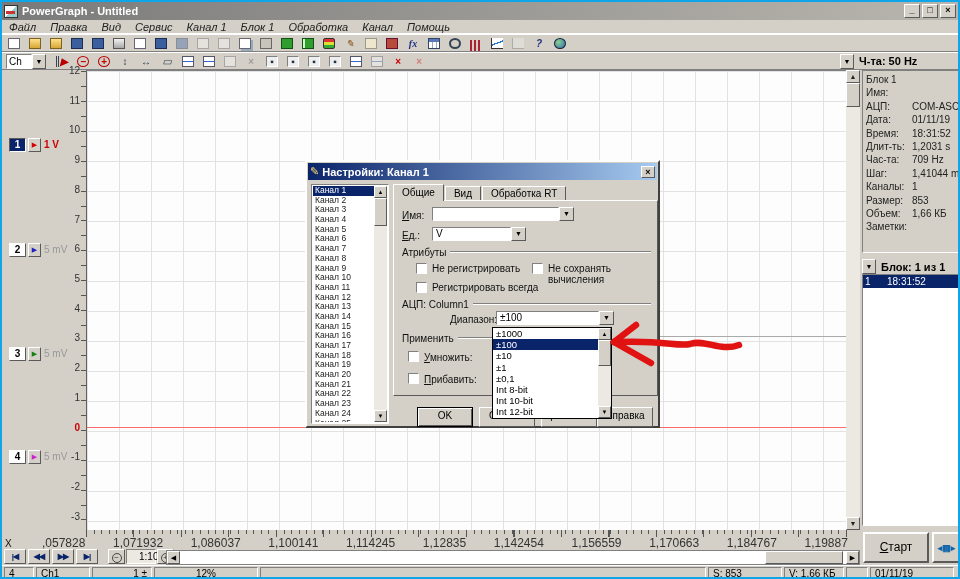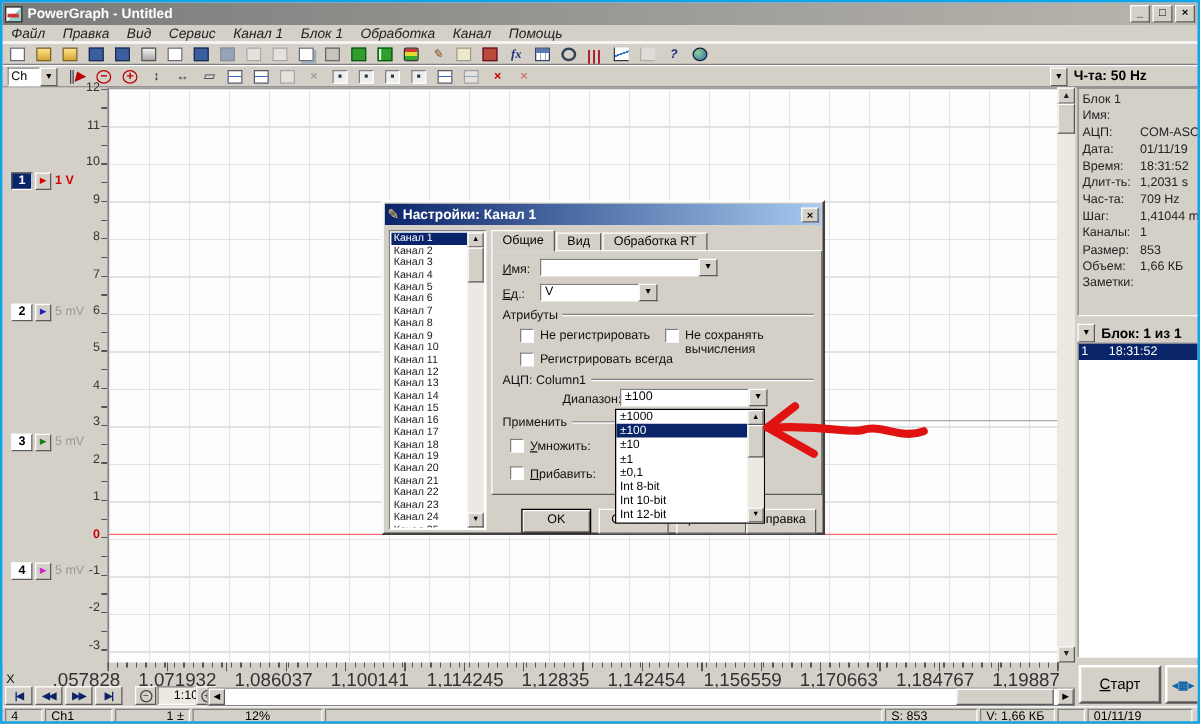--- a/index.html
+++ b/index.html
@@ -114,21 +114,21 @@
   #blocklist{position:absolute;left:2px;top:204px;width:98px;height:252px;}
   .blockrow{display:flex;height:13px;line-height:13px;font-size:10px;padding:0 2px;}
   .blockrow.sel{background:#0a246a;color:#fff;}
   .blockrow .bnum{width:22px;}
   
   #xticks-minor{position:absolute;left:84px;top:528px;width:761px;height:4px;
     background:repeating-linear-gradient(90deg,#555 0 1px,transparent 1px 7.6px);}
   #xticks-major{position:absolute;left:84px;top:528px;width:761px;height:7px;
     background:repeating-linear-gradient(90deg,#555 0 1px,transparent 1px 47.5px);}
   #xlabels{position:absolute;left:40px;top:534px;width:806px;display:flex;
-    justify-content:space-between;font-size:15px;color:#333;text-align:right;}
+    justify-content:space-between;font-size:12px;color:#333;text-align:right;}
   #xtitle{position:absolute;left:3px;top:536px;font-size:10px;color:#111;}
   #navrow{position:absolute;left:0;top:546px;width:858px;height:17px;display:flex;align-items:center;}
   .navbtn{width:22px;height:15px;margin-left:2px;text-align:center;font-size:8px;line-height:13px;
     color:#0a246a;font-weight:bold;letter-spacing:-1px;}
   #zoomgrp{display:flex;align-items:center;margin-left:10px;}
   .zbtn{width:17px;height:15px;text-align:center;font-size:10px;line-height:13px;color:#333;}
   .zglyph{display:inline-block;width:10px;height:10px;border:1px solid #444;border-radius:50%;
     font-size:8px;line-height:8px;}
   #zratio{width:30px;height:15px;text-align:center;font-size:10px;line-height:13px;margin:0 1px;background:#ece9e2;padding-left:12px;}
   #hscroll{position:absolute;left:164px;top:548px;width:694px;height:15px;background:#fff;

